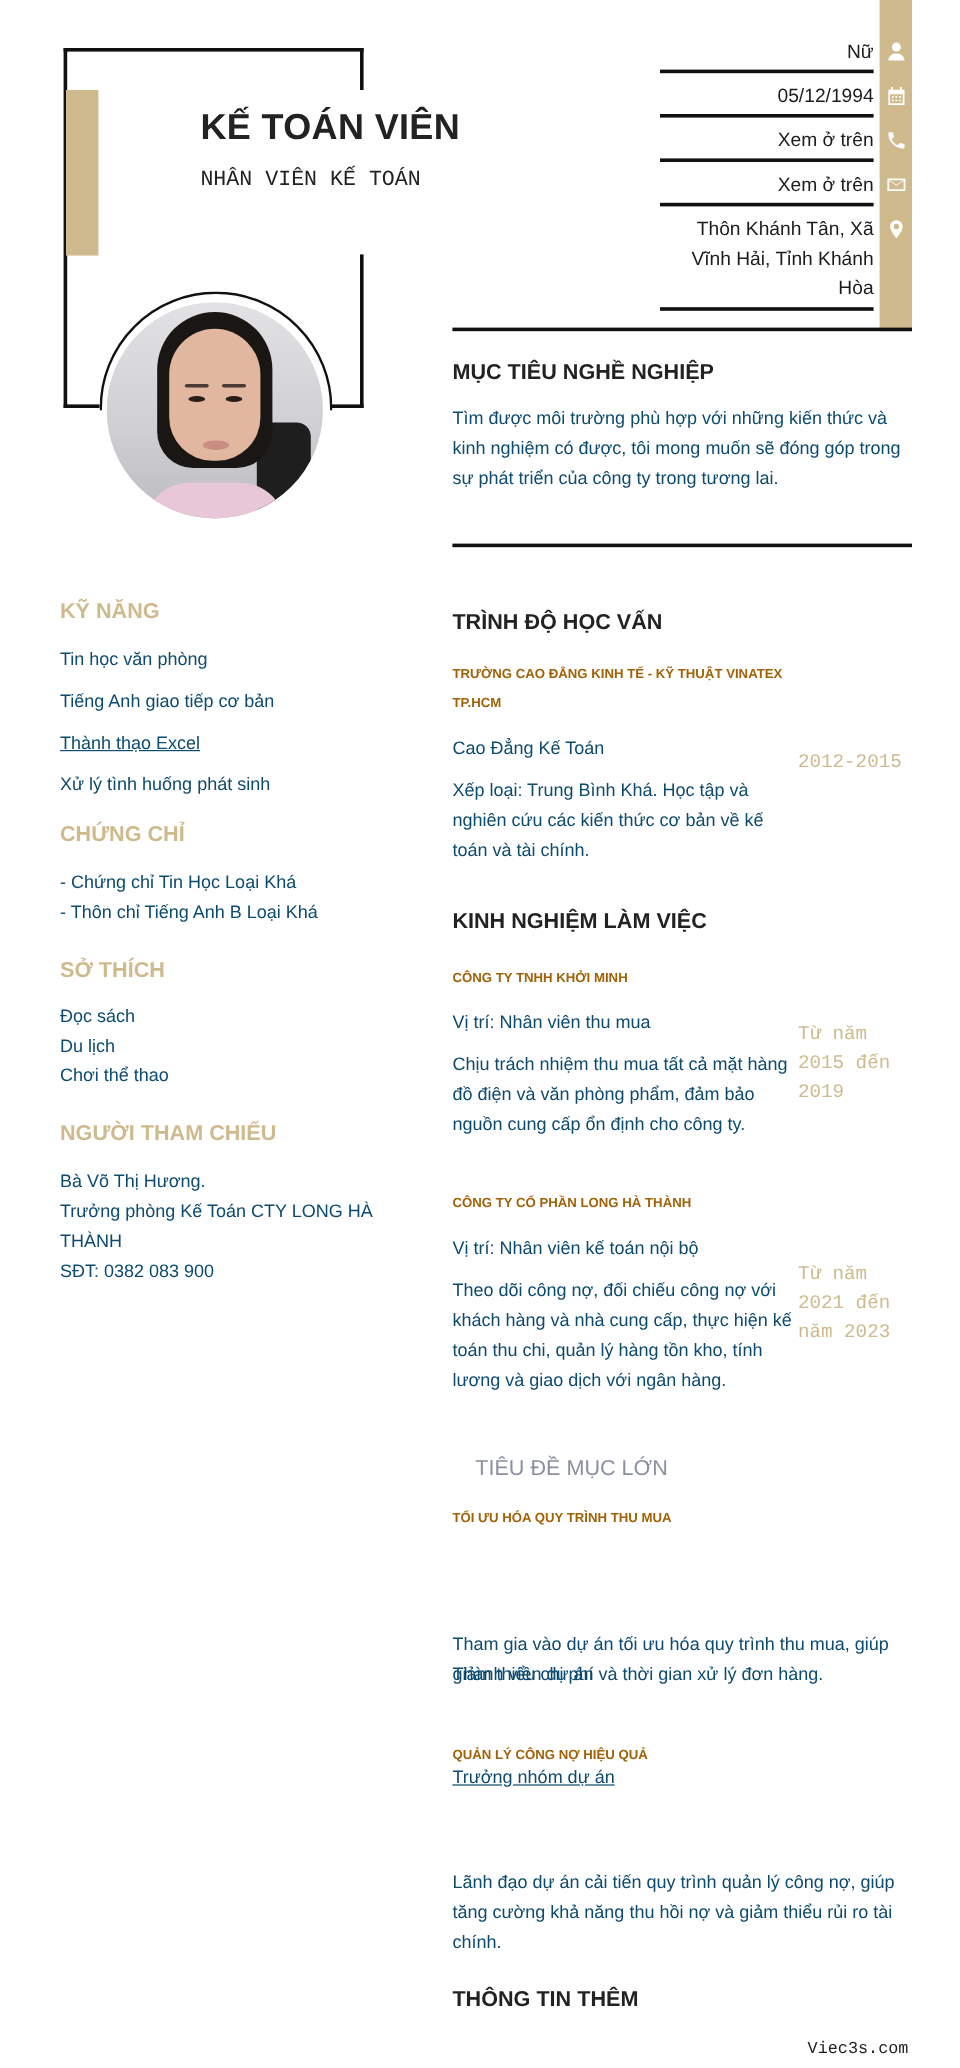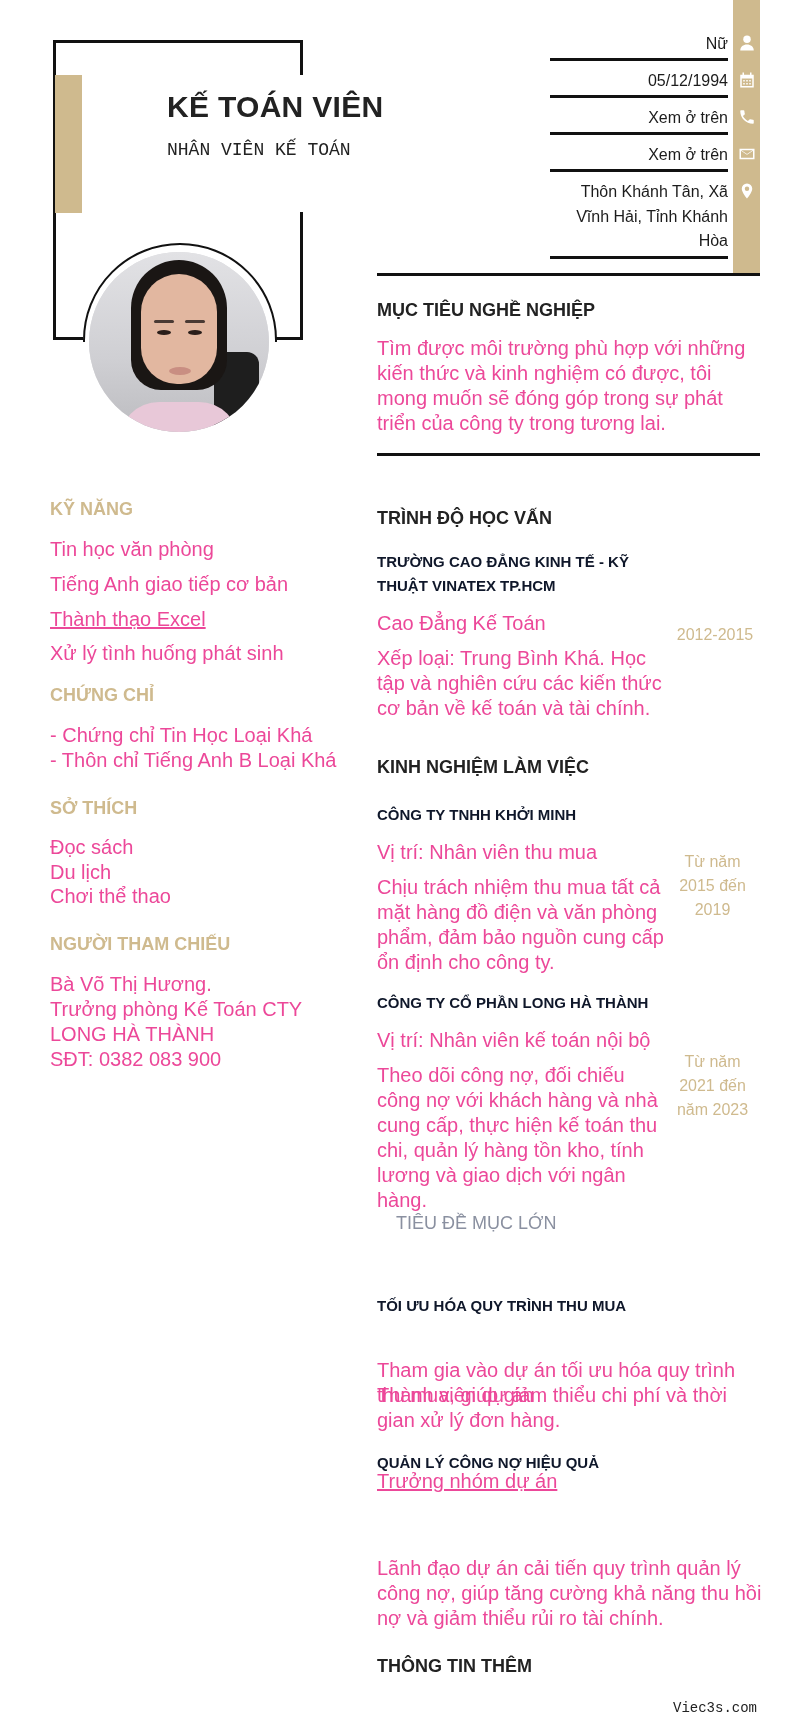--- a/index.html
+++ b/index.html
@@ -33,23 +33,23 @@
   .side-strip { position: absolute; left: 733px; top: 0; width: 27px; height: 276px; background: #cfba8e; }
   .contact-row { position: absolute; left: 550px; width: 178px; text-align: right; font-size: 16px; color: #1c1c1c; line-height: 24px; border-bottom: 3px solid #111; padding-bottom: 2px; }
   .contact-icon { position: absolute; left: 738px; width: 18px; height: 18px; display: flex; align-items: center; justify-content: center; }
   .contact-icon svg { width: 18px; height: 18px; fill: #ffffff; }
 
   .hr { position: absolute; height: 3px; background: #111; }
 
   .section-h-dark { position: absolute; font-size: 18px; font-weight: bold; color: #222; white-space: nowrap; }
   .section-h-gold { position: absolute; font-size: 18px; font-weight: bold; color: #cfba8e; white-space: nowrap; }
   .section-h-gray { position: absolute; font-size: 18px; color: #8a90a0; white-space: nowrap; margin-left: 16px; }
-  .para { position: absolute; font-size: 20px; line-height: 25px; color: #ec4899; }
-  .subhead { position: absolute; font-size: 15px; font-weight: bold; color: #0f172a; line-height: 24px; }
-  .date-col { position: absolute; font-size: 16px; line-height: 24px; color: #cfba8e; text-align: center; }
+  .para { position: absolute; font-size: 15px; line-height: 25px; color: #0c4a6e; }
+  .subhead { position: absolute; font-size: 11px; font-weight: bold; color: #a16207; line-height: 24px; }
+  .date-col { position: absolute; font-size: 16px; line-height: 24px; color: #cfba8e; text-align: left; font-family: Liberation Mono, monospace; }
 
   .watermark { position: absolute; left: 673px; top: 1700px; font-family: "Liberation Mono", "DejaVu Sans Mono", monospace; font-size: 14px; color: #222; }
 </style>
 </head>
 <body>
 
 <div>
   <div class="frame-top"></div>
   <div class="frame-left"></div>
   <div class="frame-right-top"></div>
@@ -159,21 +159,21 @@
 <div class="para" style="left:377px; top:840px;">Vị trí: Nhân viên thu mua</div>
 <div class="para" style="left:377px; top:875px; width:295px;">Chịu trách nhiệm thu mua tất cả mặt hàng đồ điện và văn phòng phẩm, đảm bảo nguồn cung cấp ổn định cho công ty.</div>
 <div class="date-col" style="left:665px; top:850px; width:95px;">Từ năm 2015 đến 2019</div>
 
 <div class="subhead" style="left:377px; top:991px;">CÔNG TY CỔ PHẦN LONG HÀ THÀNH</div>
 <div class="para" style="left:377px; top:1028px;">Vị trí: Nhân viên kế toán nội bộ</div>
 <div class="para" style="left:377px; top:1063px; width:295px;">Theo dõi công nợ, đối chiếu công nợ với khách hàng và nhà cung cấp, thực hiện kế toán thu chi, quản lý hàng tồn kho, tính lương và giao dịch với ngân hàng.</div>
 <div class="date-col" style="left:665px; top:1050px; width:95px;">Từ năm 2021 đến năm 2023</div>
 
 <div class="section-h-gray" style="left:380px; top:1213px;">TIÊU ĐỀ MỤC LỚN</div>
-<div class="subhead" style="left:377px; top:1253px;margin-top:41px;">TỐI ƯU HÓA QUY TRÌNH THU MUA</div>
+<div class="subhead" style="left:377px; top:1253px;">TỐI ƯU HÓA QUY TRÌNH THU MUA</div>
 <div class="para" style="left:377px; top:1383px;">Thành viên dự án</div>
 <div class="para" style="left:377px; top:1358px; width:390px;">Tham gia vào dự án tối ưu hóa quy trình thu mua, giúp giảm thiểu chi phí và thời gian xử lý đơn hàng.</div>
 
 <div class="subhead" style="left:377px; top:1451px;text-align:right;">QUẢN LÝ CÔNG NỢ HIỆU QUẢ</div>
 <div class="para" style="left:377px; top:1469px;text-decoration:underline;">Trưởng nhóm dự án</div>
 <div class="para" style="left:377px; top:1556px; width:390px;">Lãnh đạo dự án cải tiến quy trình quản lý công nợ, giúp tăng cường khả năng thu hồi nợ và giảm thiểu rủi ro tài chính.</div>
 
 <div class="section-h-dark" style="left:377px; top:1656px;">THÔNG TIN THÊM</div>
 
 <div class="watermark">Viec3s.com</div>

